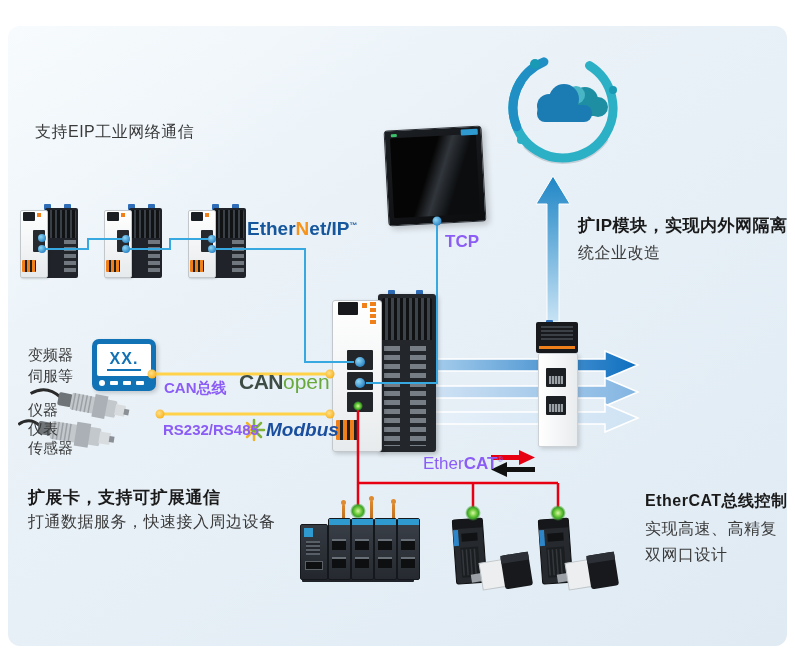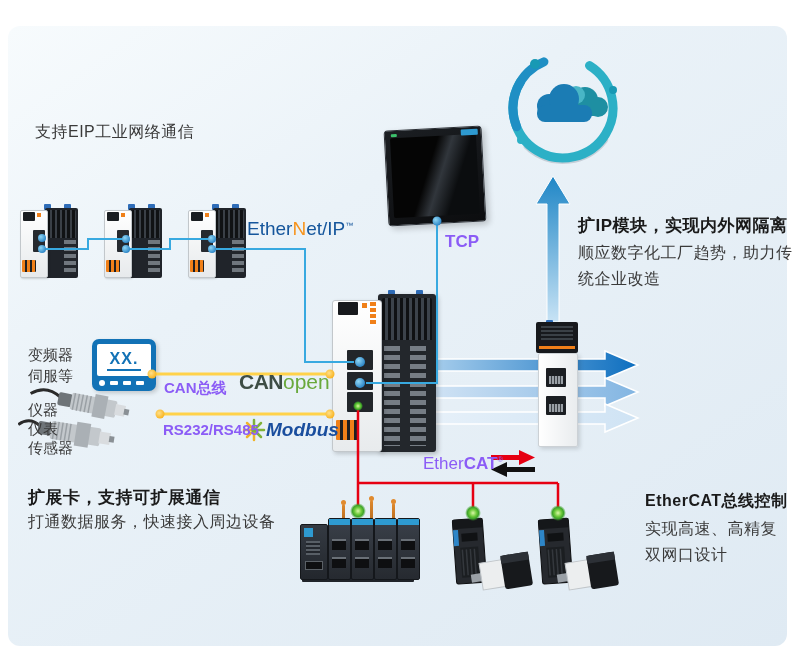--- a/index.html
+++ b/index.html
@@ -86,21 +86,21 @@
   #rack .lm .kp{position:absolute;left:5px;top:16px;width:14px;height:14px;
       background:repeating-linear-gradient(0deg,#585f66 0 2px,#23272d 2px 4px);}
   #rack .lm .db{position:absolute;left:4px;top:36px;width:16px;height:7px;background:#0e0f11;border:1px solid #5a6066;}
   .rmod{position:absolute;top:4px;width:21px;height:60px;background:linear-gradient(180deg,#3a4049,#262a30);
       border:1px solid #14171b;border-radius:2px;}
   .rmod .strip{position:absolute;left:0;top:0;width:100%;height:6px;background:var(--accent_cyan,#2e9ad0);}
   .rmod .pp{position:absolute;left:3px;width:14px;height:9px;background:#0e0f11;border-top:2px solid #6a7077;}
   .ant{position:absolute;width:3px;background:linear-gradient(180deg,#e08a2e,#b56a1f);border-radius:2px;}
   .ant::before{content:"";position:absolute;left:-1px;top:-4px;width:5px;height:5px;border-radius:50%;background:#e08a2e;}
   
-  #eipLogo{left:247px;top:218px;font-size:19px;font-weight:400;color:var(--eip_blue,#15569c);z-index:4;}
+  #eipLogo{left:247px;top:218px;font-size:19px;font-weight:700;color:var(--eip_blue,#15569c);z-index:4;}
   #eipLogo .n{color:var(--eip_orange,#f7941d);}
   #eipLogo sup{font-size:8px;}
   #canopen{left:239px;top:370px;font-size:21px;z-index:4;}
   #canopen .cb{font-weight:800;color:var(--canopen_dark,#3d4d45);letter-spacing:-.5px;}
   #canopen .cl{font-weight:400;color:var(--canopen_green,#69a93c);}
   #modbus-text{left:266px;top:419px;font-size:19px;font-weight:800;font-style:italic;color:var(--modbus_blue,#1a4e9e);z-index:4;}
   #ecatLogo{left:423px;top:454px;font-size:17px;color:#8b5cf6;z-index:4;}
   #ecatLogo .bold{font-weight:800;}
   #ecatLogo sup{font-size:8px;}
 </style>
@@ -398,21 +398,20 @@
 
   <div class="txt b" style="left:35px;top:122px">支持EIP工业网络通信</div>
 
   <div class="txt" id="eipLogo"><span>Ether</span><span class="n">N</span><span>et/IP</span><sup>™</sup></div>
 
   <div class="txt s6" style="left:445px;top:232px;font-size:17px">TCP</div>
 
 
   <div class="txt h" style="left:578px;top:214px">扩IP模块，实现内外网隔离</div>
   <div class="txt b lh" style="left:578px;top:240px">
-    <div>顺应数字化工厂趋势，助力传</div>
     <div>统企业改造</div>
   </div>
 
   <div class="txt s" style="left:28px;top:344px;line-height:21px">
     <div>变频器</div>
     <div>伺服等</div>
   </div>
   <div class="txt s6" style="left:164px;top:379px">CAN总线</div>
   <div class="txt" id="canopen"><span class="cb">CAN</span><span class="cl">open</span></div>
 

